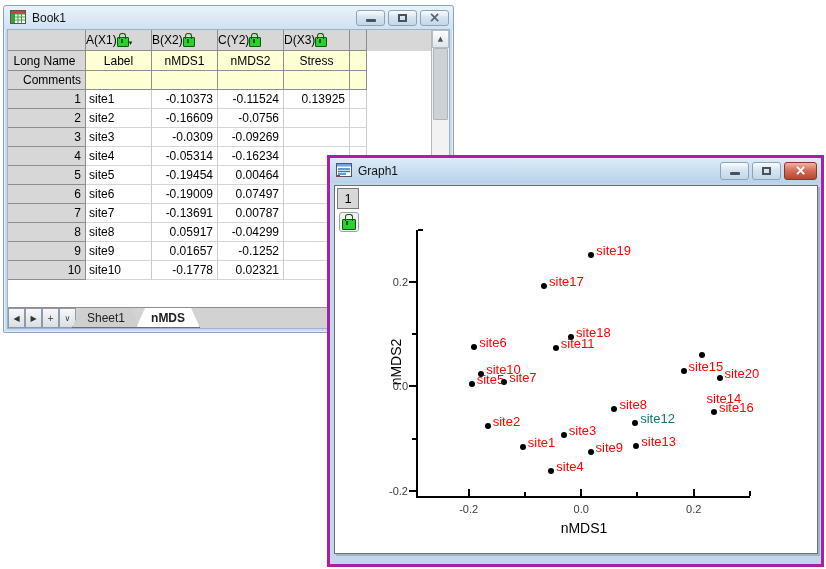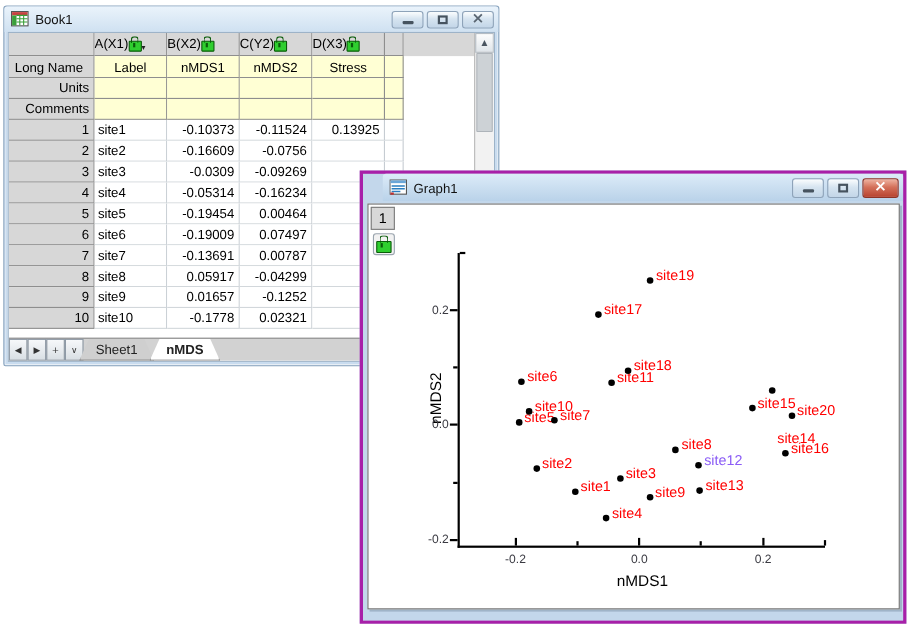--- a/index.html
+++ b/index.html
@@ -62,21 +62,21 @@
           align-items:stretch;flex:0 0 auto;}
   .navbtn{width:17px;border:1px solid #8e9aa6;background:linear-gradient(#f6f8fa,#d9dfe4);
           display:flex;align-items:center;justify-content:center;font-size:8px;color:#333;
           font-family:"DejaVu Sans",sans-serif;box-sizing:border-box;}
   .tab{margin-left:-4px;padding:0 14px;display:flex;align-items:center;background:#cfcfcf;
        border:1px solid #6f6f6f;border-top:none;color:#222;font-size:12px;
        clip-path:polygon(9px 0,calc(100% - 9px) 0,100% 100%,0 100%);}
   .tab.active{background:#fff;font-weight:bold;z-index:2;text-align:right;}
   
   .graph{left:327px;top:155px;width:497px;height:412px;z-index:2;background:#c3d7eb;
-         border:3px solid #a820a8;padding-left:18px;}
+         border:3px solid #a820a8;}
   .gclient{position:absolute;left:0;right:0;top:25px;bottom:0;background:#c3d7eb;}
   .page{position:absolute;left:4px;top:2px;width:482px;height:367px;background:#fff;
         border:1px solid #6e6e6e;box-shadow:2px 2px 0 #9fb4c8;}
   .layerbtn{position:absolute;left:2px;top:2px;width:20px;height:19px;background:#d8d8d8;
             border:1px solid #7a7a7a;display:flex;align-items:center;justify-content:center;
             font-size:13px;color:#000;}
   .biglock{position:absolute;left:4px;top:26px;width:18px;height:18px;border:1px solid #9aa4ae;
            border-radius:3px;background:#f2f2f2;display:flex;justify-content:center;}
   .biglock .lock{width:12px;height:9px;margin-top:6px;}
   .biglock .lock::before{left:1.5px;top:-6px;width:6px;height:6px;}
@@ -151,29 +151,20 @@
               <div class="c head fill2 h21"></div>
             </div>
             <div class="grow h20">
               <div class="c head rowhead h20">Long Name</div>
               <div class="c col yellow h20">Label</div>
               <div class="c col yellow h20">nMDS1</div>
               <div class="c col yellow h20">nMDS2</div>
               <div class="c col yellow h20">Stress</div>
               <div class="c col yellow fill1 h20"></div>
               <div class="c fill2 h20"></div>
-            </div>
-            <div class="grow h19">
-              <div class="c head rowhead h19">Units</div>
-              <div class="c col yellow h19"></div>
-              <div class="c col yellow h19"></div>
-              <div class="c col yellow h19"></div>
-              <div class="c col yellow h19"></div>
-              <div class="c col yellow fill1 h19"></div>
-              <div class="c fill2 h19"></div>
             </div>
             <div class="grow h19">
               <div class="c head rowhead h19">Comments</div>
               <div class="c col yellow h19"></div>
               <div class="c col yellow h19"></div>
               <div class="c col yellow h19"></div>
               <div class="c col yellow h19"></div>
               <div class="c col yellow fill1 h19"></div>
               <div class="c fill2 h19"></div>
             </div>
@@ -351,21 +342,21 @@
             <div class="ptlabel" style="left: calc(25.9475% + 5px); top: calc(57.2804% - 5px); color: rgb(255, 0, 0);">site7</div>
             <div class="pt" style="left: 25.9475%; top: 57.2804%; background: rgb(0, 0, 0);"></div>
             <div class="ptlabel" style="left: calc(59.1814% + 5px); top: calc(67.2529% - 5px); color: rgb(255, 0, 0);">site8</div>
             <div class="pt" style="left: 59.1814%; top: 67.2529%; background: rgb(0, 0, 0);"></div>
             <div class="ptlabel" style="left: calc(51.961% + 5px); top: calc(83.3725% - 5px); color: rgb(255, 0, 0);">site9</div>
             <div class="pt" style="left: 51.961%; top: 83.3725%; background: rgb(0, 0, 0);"></div>
             <div class="ptlabel" style="left: calc(19.0169% + 5px); top: calc(54.2725% - 5px); color: rgb(255, 0, 0);">site10</div>
             <div class="pt" style="left: 19.0169%; top: 54.2725%; background: rgb(0, 0, 0);"></div>
             <div class="ptlabel" style="left: calc(41.5254% + 5px); top: calc(44.3137% - 5px); color: rgb(255, 0, 0);">site11</div>
             <div class="pt" style="left: 41.5254%; top: 44.3137%; background: rgb(0, 0, 0);"></div>
-            <div class="ptlabel" style="left: calc(65.4237% + 5px); top: calc(72.549% - 5px); color: #8b5cf6;">site12</div>
+            <div class="ptlabel" style="left: calc(65.4237% + 5px); top: calc(72.549% - 5px); color: #0f766e;">site12</div>
             <div class="pt" style="left: 65.4237%; top: 72.549%; background: rgb(0, 0, 0);"></div>
             <div class="ptlabel" style="left: calc(65.7627% + 5px); top: calc(81.1765% - 5px); color: rgb(255, 0, 0);">site13</div>
             <div class="pt" style="left: 65.7627%; top: 81.1765%; background: rgb(0, 0, 0);"></div>
             <div class="ptlabel" style="left: calc(85.4237% + 5px); top: calc(46.8627% - 5px); color: rgb(255, 0, 0); margin-top: 48px;">site14</div>
             <div class="pt" style="left: 85.4237%; top: 46.8627%; background: rgb(0, 0, 0);"></div>
             <div class="ptlabel" style="left: calc(80% + 5px); top: calc(53.1373% - 5px); color: rgb(255, 0, 0);">site15</div>
             <div class="pt" style="left: 80%; top: 53.1373%; background: rgb(0, 0, 0);"></div>
             <div class="ptlabel" style="left: calc(89.1525% + 5px); top: calc(68.4314% - 5px); color: rgb(255, 0, 0);">site16</div>
             <div class="pt" style="left: 89.1525%; top: 68.4314%; background: rgb(0, 0, 0);"></div>
             <div class="ptlabel" style="left: calc(37.9661% + 5px); top: calc(21.1765% - 5px); color: rgb(255, 0, 0);">site17</div>

